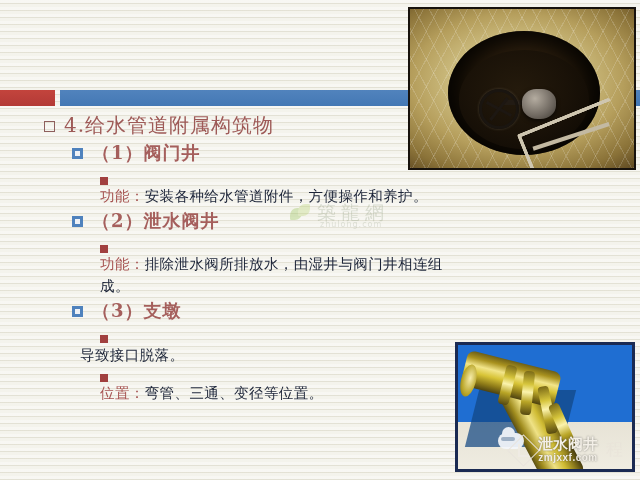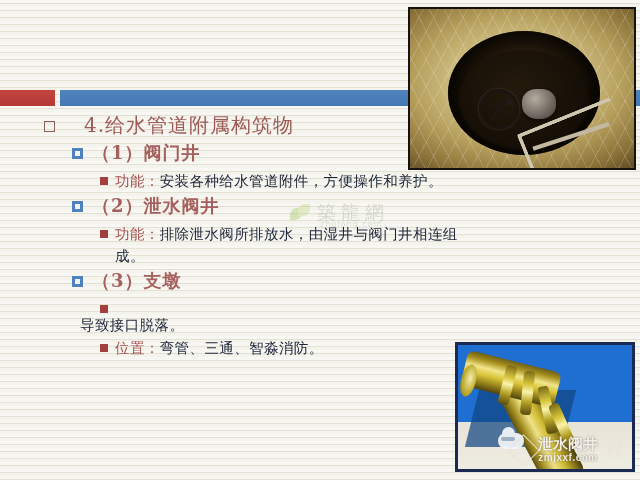--- a/index.html
+++ b/index.html
@@ -89,34 +89,33 @@
     white-space: pre-wrap;
   }
 
   
   .lvl1 { padding-left: 44px; margin-bottom: 2px; }
   .lvl1 .txt {
     font-size: 20px;
     color: #9e5a57;
     letter-spacing: 1px;
     line-height: 26px;
-    margin-left: 20px;
   }
 
   
   .lvl2 { padding-left: 72px; margin-bottom: 5px; font-weight: bold; }
   .lvl2 .txt {
     font-size: 18px;
     color: #a55f5c;
     letter-spacing: 1px;
     line-height: 25px;
   }
 
   
-  .lvl3 { padding-left: 100px; margin-bottom: 1px; }
+  .lvl3 { padding-left: 100px; margin-bottom: 1px; flex-direction: column; }
   .lvl3 .txt {
     font-size: 14.5px;
     color: #1b2337;
     letter-spacing: 0.4px;
     line-height: 22px;
   }
   .lvl3 .txt .lbl { color: #a5514f; }
 
   
   .cont { padding-left: 80px; margin-bottom: 1px; }
@@ -436,21 +435,21 @@
       <span class="txt">（3）支墩</span>
     </div>
     <div class="line lvl3">
       <span class="bul bul-l3"></span>
     </div>
     <div class="line cont">
       <span class="txt">导致接口脱落。</span>
     </div>
     <div class="line lvl3">
       <span class="bul bul-l3"></span>
-      <span class="txt"><span class="lbl">位置：</span><span>弯管、三通、智淼消防。</span></span>
+      <span class="txt"><span class="lbl">位置：</span><span>弯管、三通、变径等位置。</span></span>
     </div>
 
   </div>
 
   <div class="photo-pipe">
     <div class="pipe-bg"></div>
     <div class="pipe-shadow"></div>
     <div class="pipe-arm-b"></div>
     <div class="pipe-arm-a"></div>
     <div class="pipe-cap"></div>

